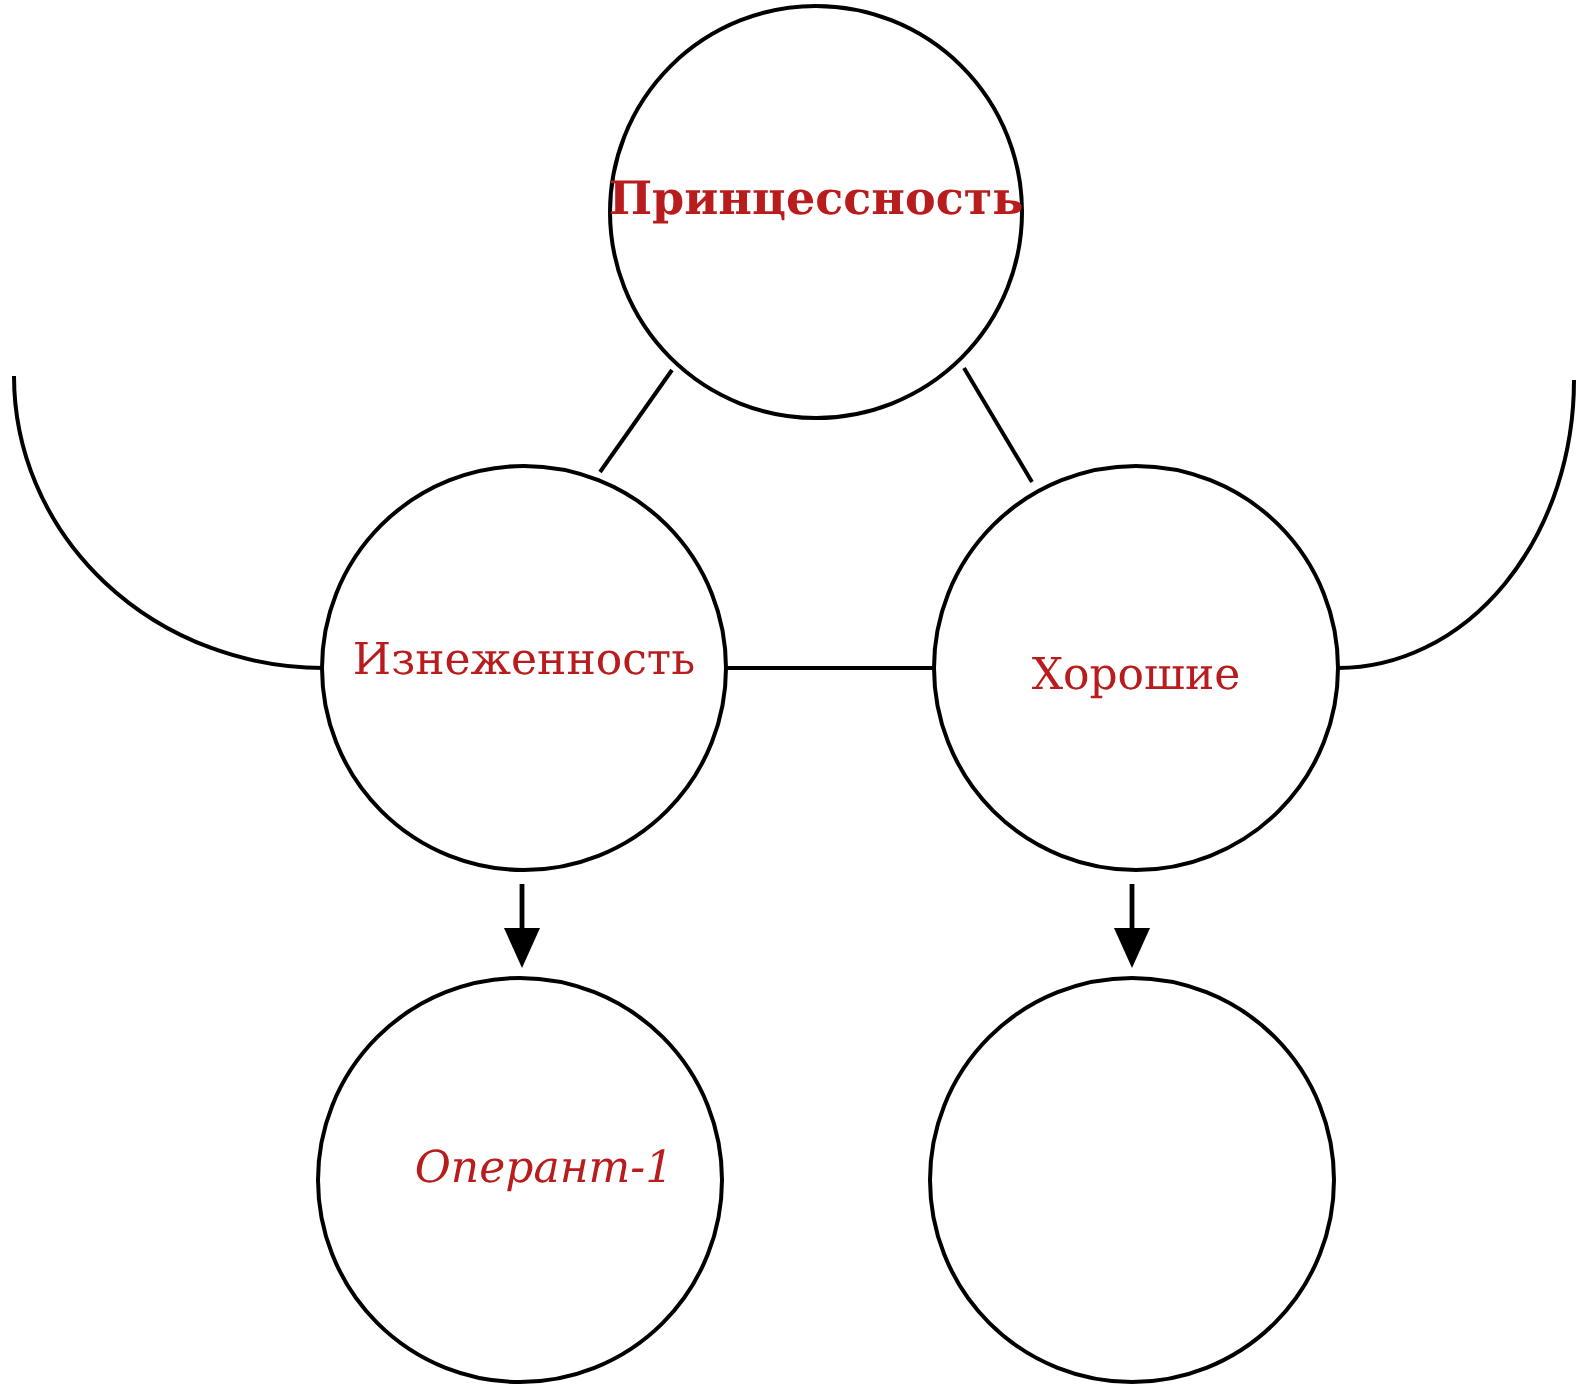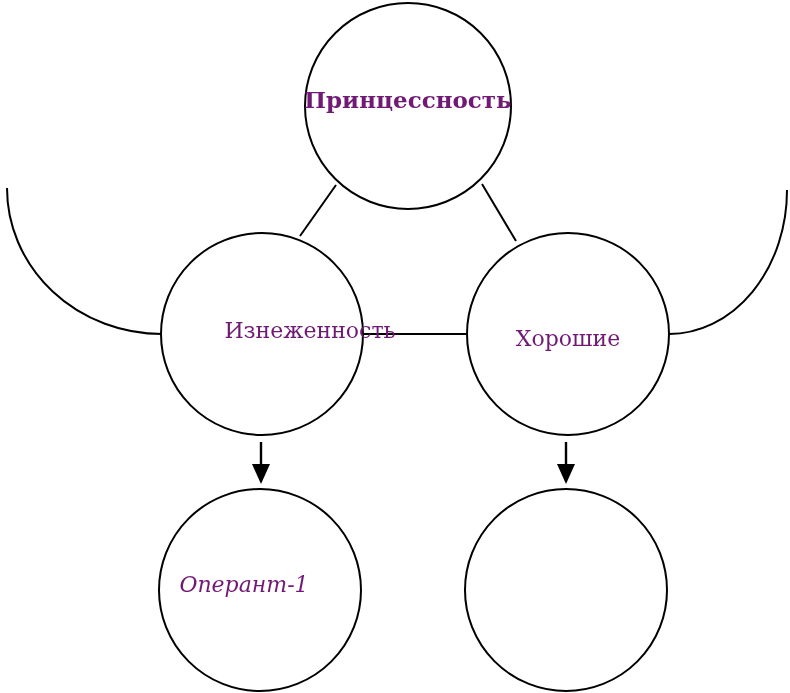--- a/index.html
+++ b/index.html
@@ -16,21 +16,21 @@
     font-family: "DejaVu Serif", "Liberation Serif", serif;
   }
   .canvas svg {
     position: absolute;
     left: 0;
     top: 0;
   }
   .label {
     position: absolute;
     transform: translate(-50%, -50%);
-    color: #701a75;
+    color: #b91c1c;
     white-space: nowrap;
     text-align: center;
     font-size: 22px;
     line-height: 26px;
   }
   .label.bold {
     font-weight: 700;
     font-size: 23px;
   }
   .label.italic {
@@ -71,22 +71,22 @@
       <circle cx="408" cy="106" r="103"></circle>
       <circle cx="262" cy="334" r="101"></circle>
       <circle cx="568" cy="334" r="101"></circle>
       <circle cx="260" cy="590" r="101"></circle>
       <circle cx="566" cy="590" r="101"></circle>
     </g>
   </svg>
 
   <div class="label bold" style="left:408px; top:100px;">Принцессность</div>
 
-  <div class="label" style="left:262px; top:331px;margin-left:48px;">Изнеженность</div>
+  <div class="label" style="left:262px; top:331px;">Изнеженность</div>
 
   <div class="label" style="left:568px; top:338px;">
     <div class="line">Хорошие</div>
   </div>
 
-  <div class="label italic" style="left:244px; top:585px;">Оперант-1</div>
+  <div class="label italic" style="left:272px; top:585px;">Оперант-1</div>
 
 
 </div>
 
 </body></html>

